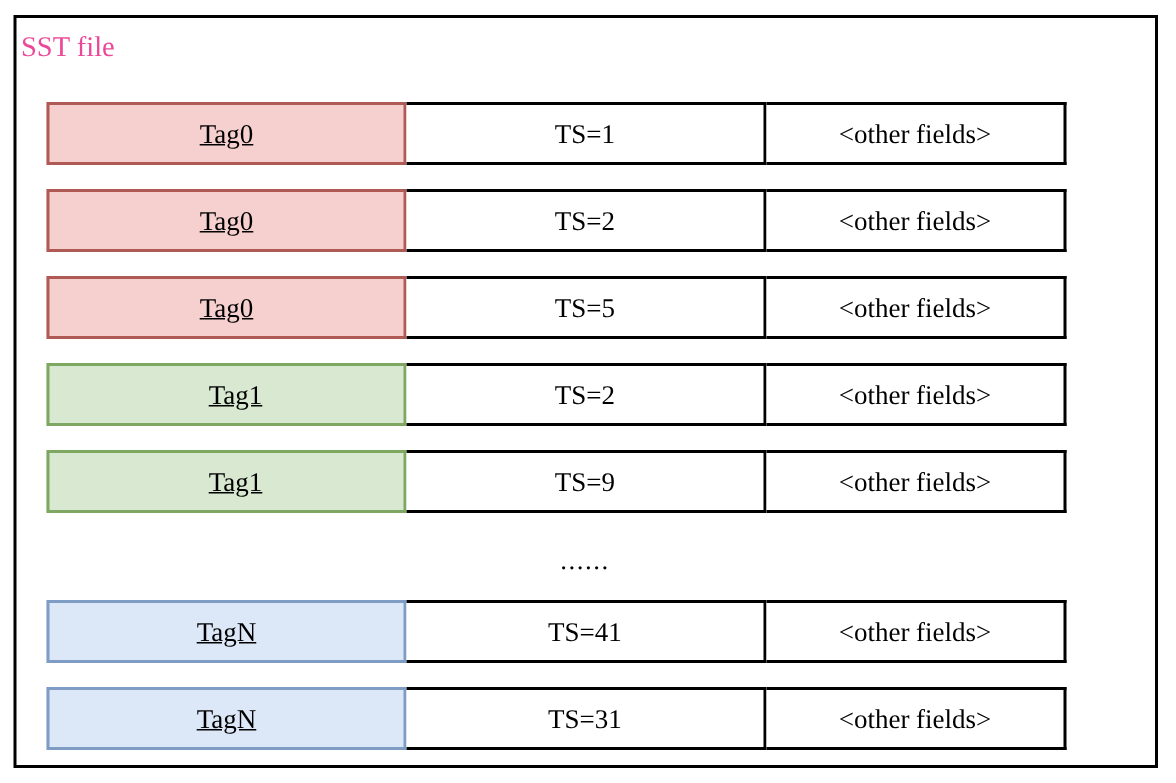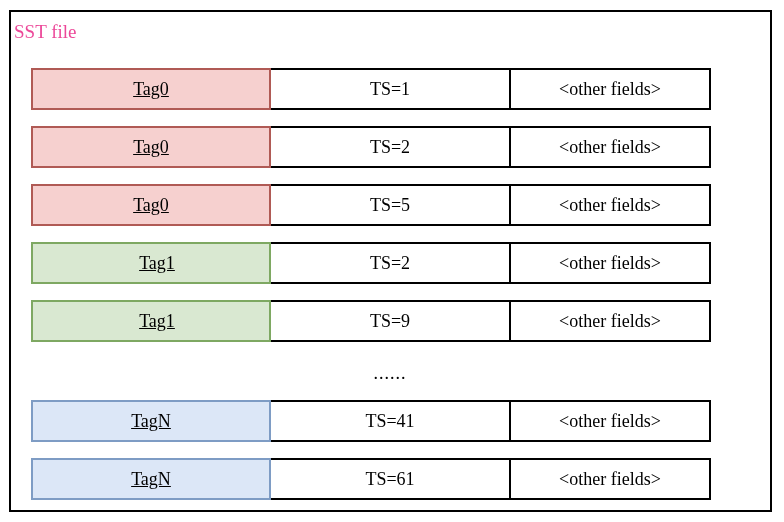--- a/index.html
+++ b/index.html
@@ -164,18 +164,18 @@
       <div class="ellipsis-row" style="top: 358px;">
         <span class="ellipsis-text">......</span>
       </div>
       <div class="record-row" style="top: 400px;">
         <div class="cell cell-tag tag-blue">TagN</div>
         <div class="cell cell-ts">TS=41</div>
         <div class="cell cell-other">&lt;other fields&gt;</div>
       </div>
       <div class="record-row" style="top: 458px;">
         <div class="cell cell-tag tag-blue">TagN</div>
-        <div class="cell cell-ts">TS=61</div>
+        <div class="cell cell-ts">TS=31</div>
         <div class="cell cell-other">&lt;other fields&gt;</div>
       </div>
     </div>
 
 </div>
 
 </body></html>

